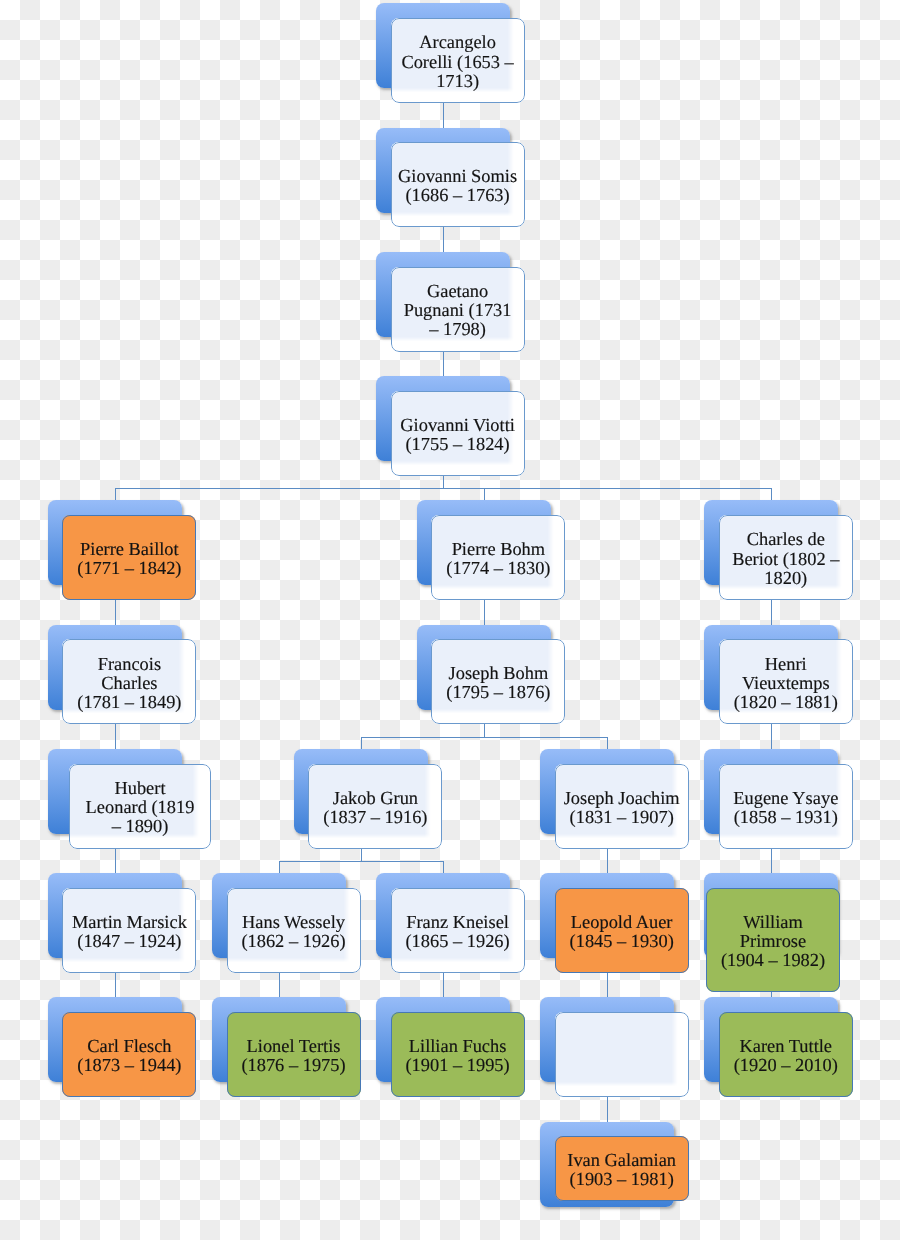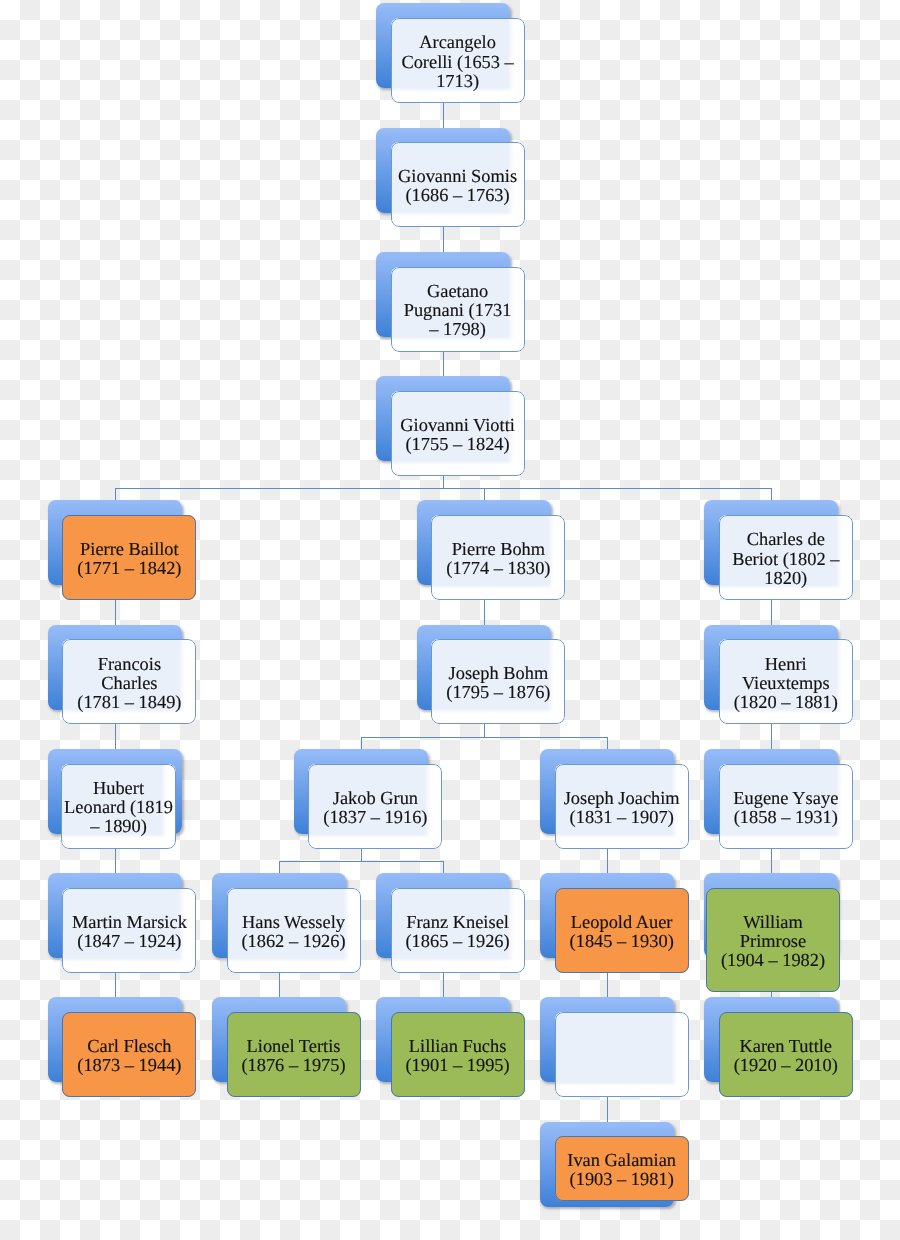--- a/index.html
+++ b/index.html
@@ -177,21 +177,21 @@
         <div class="gloss"></div>
         <span class="lbl">
           <span style="display: block;">Henri</span>
           <span style="display: block;">Vieuxtemps</span>
           <span style="display: block;">(1820 – 1881)</span>
         </span>
       </div>
     </div>
     <div class="node">
       <div class="nshadow" style="left: 47.5px; top: 748.9px; width: 134px; height: 85px;"></div>
-      <div class="nbox white" style="left: 61px; top: 763.5px; width: 115px; height: 85px;">
+      <div class="nbox white" style="left: 69px; top: 763.5px; width: 142px; height: 85px;">
         <div class="gloss"></div>
         <span class="lbl">
           <span style="display: block;">Hubert</span>
           <span style="display: block;">Leonard (1819</span>
           <span style="display: block;">– 1890)</span>
         </span>
       </div>
     </div>
     <div class="node">
       <div class="nshadow" style="left: 293.5px; top: 748.9px; width: 134px; height: 85px;"></div>

